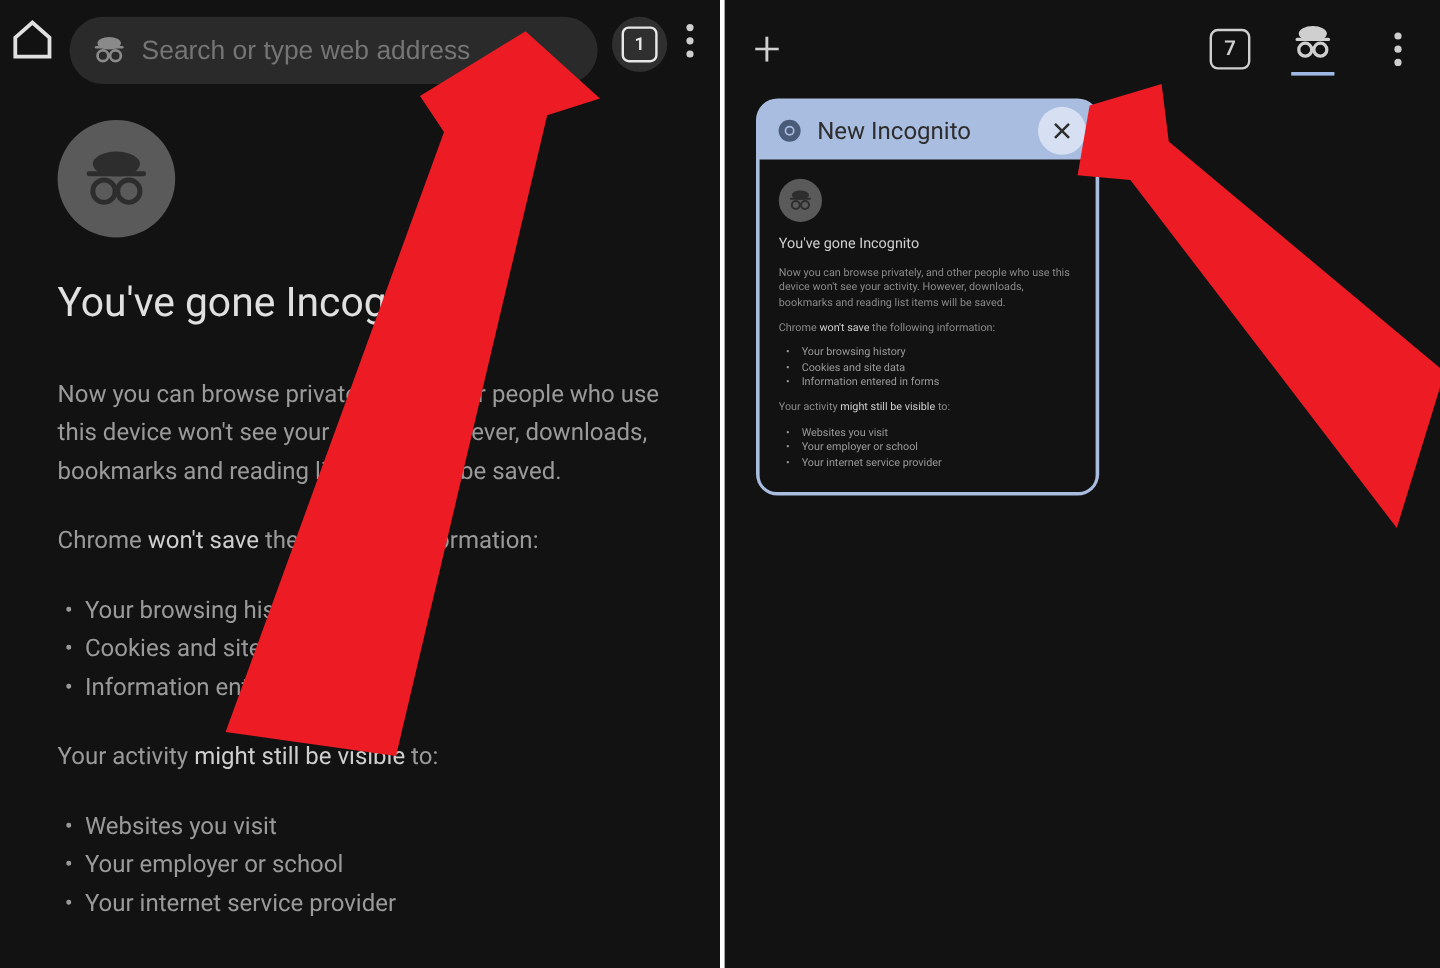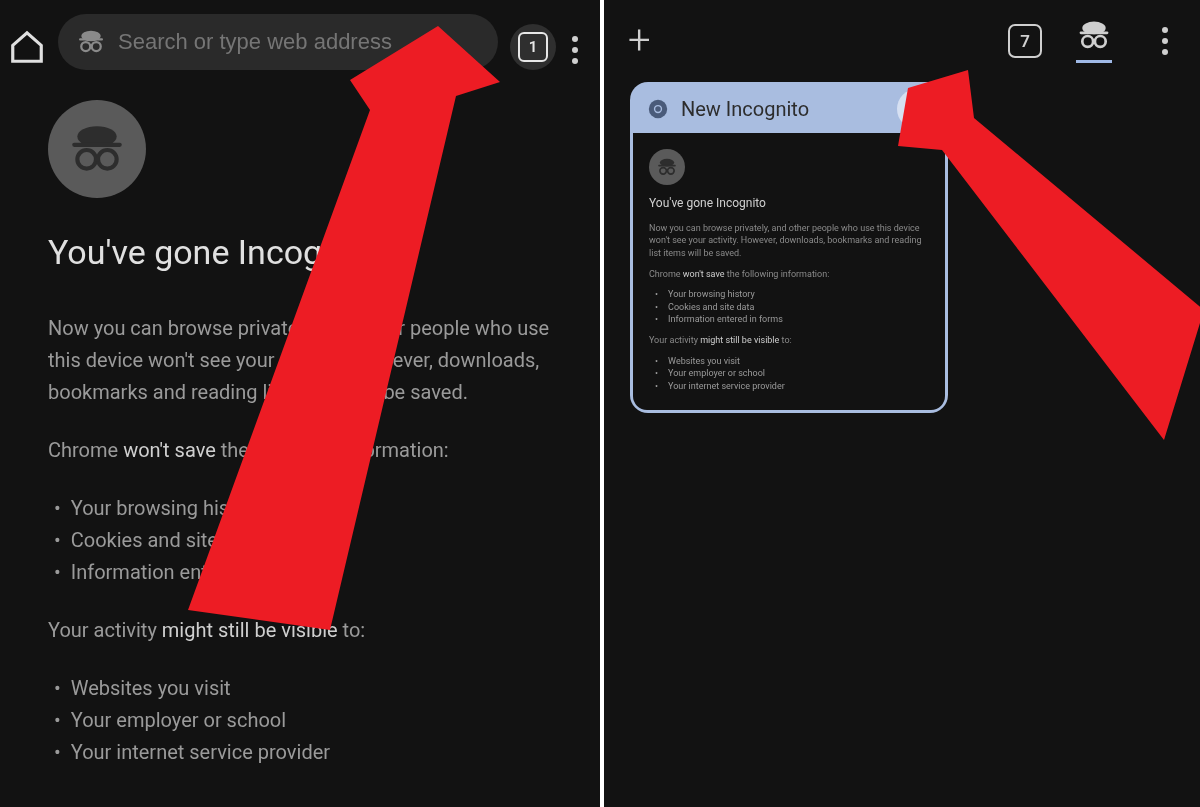--- a/index.html
+++ b/index.html
@@ -1,21 +1,21 @@
 <!DOCTYPE html>
 <html><head>
 <meta charset="utf-8">
 <style>
 html,body{margin:0;padding:0;background:#000;font-family:Roboto,Arial,sans-serif;color:#bdbdbd;overflow:hidden}
 .wrap{display:flex;width:1200px;height:807px}
 .panel{position:relative;height:100%;background:#121212;overflow:hidden}
 .panel.left{width:600px;border-right:4px solid #fff}
 .panel.right{width:596px}
 
-.topbar{display:flex;align-items:flex-end;padding:14px 8px 0 8px;gap:6px}
+.topbar{display:flex;align-items:flex-start;padding:14px 8px 0 8px;gap:6px}
 .home-icon svg{width:38px;height:38px;fill:none;stroke:#e0e0e0;stroke-width:2}
 .addr{flex:1;height:56px;background:#2a2a2a;border-radius:28px;display:flex;align-items:center;padding:0 18px;margin:0 6px}
 .incog-mini{width:30px;height:30px;margin-right:10px;flex-shrink:0}
 .addr input{flex:1;background:transparent;border:none;outline:none;font-size:22px;color:#9e9e9e}
 .tabcount{width:46px;height:46px;border-radius:23px;background:#2f2f2f;display:flex;align-items:center;justify-content:center;flex-shrink:0}
 .tabcount-inner{width:26px;height:26px;border:2.5px solid #e8e8e8;border-radius:6px;display:flex;align-items:center;justify-content:center;color:#e8e8e8;font-size:15px;font-weight:600}
 .menu3{padding:6px 14px 6px 10px;display:flex;flex-direction:column;gap:5px}
 .menu3 span{width:6px;height:6px;border-radius:50%;background:#cfcfcf;display:block}
 .content{padding:30px 48px 0 48px}
 .big-incog{width:98px;height:98px;border-radius:50%;background:#5a5a5a;display:flex;align-items:center;justify-content:center;margin-bottom:34px}
@@ -24,21 +24,21 @@
 p .hl{color:#cfcfcf}
 ul{list-style:none;padding:0;margin:0 0 26px 0}
 ul li{font-size:20px;line-height:1.6;color:#9a9a9a}
 ul li:before{content:"\2022";margin:0 10px 0 6px;color:#9a9a9a}
 
 .rtop{display:flex;align-items:center;padding:18px 18px 0 24px}
 .plus{font-size:40px;font-weight:300;color:#cfcfcf;line-height:1}
 .rspacer{flex:1}
 .rtabcount{width:30px;height:30px;border:2.5px solid #cfcfcf;border-radius:7px;display:flex;align-items:center;justify-content:center;color:#cfcfcf;font-size:17px;font-weight:600;margin-right:34px}
 .mode-incog{width:36px;height:36px;margin-right:40px;padding-bottom:6px;border-bottom:3px solid #9fb9e6}
-.tabcard{position:absolute;left:26px;top:82px;width:318px;border-radius:18px;background:#a9bde0;padding:3px;box-sizing:border-box}
+.tabcard{position:absolute;left:26px;top:82px;width:286px;border-radius:18px;background:#a9bde0;padding:3px;box-sizing:border-box}
 .tabhead{height:48px;display:flex;align-items:center;padding:0 8px 0 14px}
 .tabhead .chrome{width:22px;height:22px;margin-right:12px}
 .tabhead .title{flex:1;color:#2d2d2d;font-size:20px;white-space:nowrap;overflow:hidden}
 .closecircle{width:40px;height:40px;border-radius:50%;background:#d6e0f2;display:flex;align-items:center;justify-content:center}
 .closecircle svg{width:20px;height:20px;stroke:#2d2d2d;stroke-width:2.5}
 .thumb{background:#121212;border-radius:0 0 14px 14px;padding:16px 16px 10px 16px;font-size:9px;line-height:1.4;color:#8a8a8a}
 .thumb .ticon{width:36px;height:36px;border-radius:50%;background:#5a5a5a;display:flex;align-items:center;justify-content:center;margin-bottom:10px}
 .thumb h2{color:#d0d0d0;font-weight:400;font-size:12px;margin:0 0 10px 0}
 .thumb p{font-size:9px;line-height:1.4;margin:0 0 8px 0;color:#8a8a8a}
 .thumb ul li{font-size:9px;line-height:1.4}

